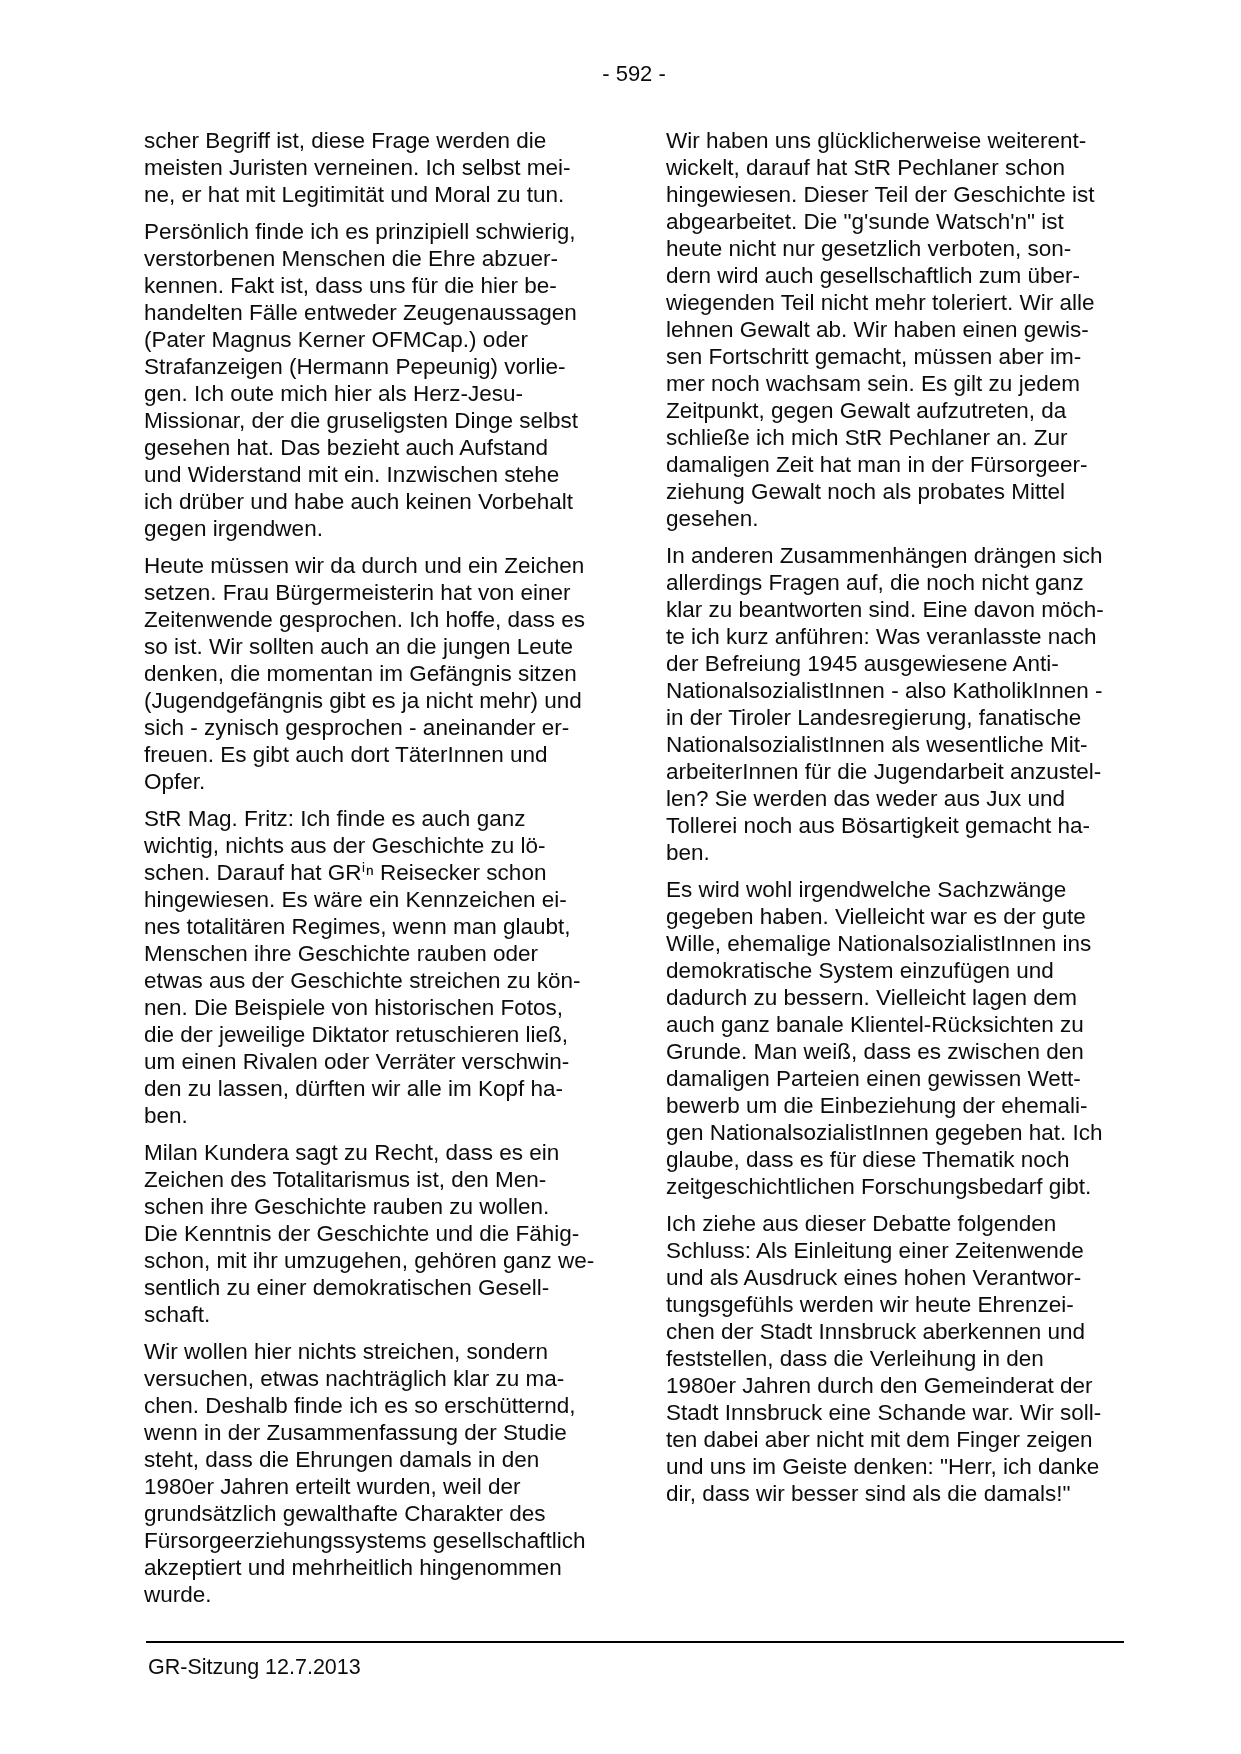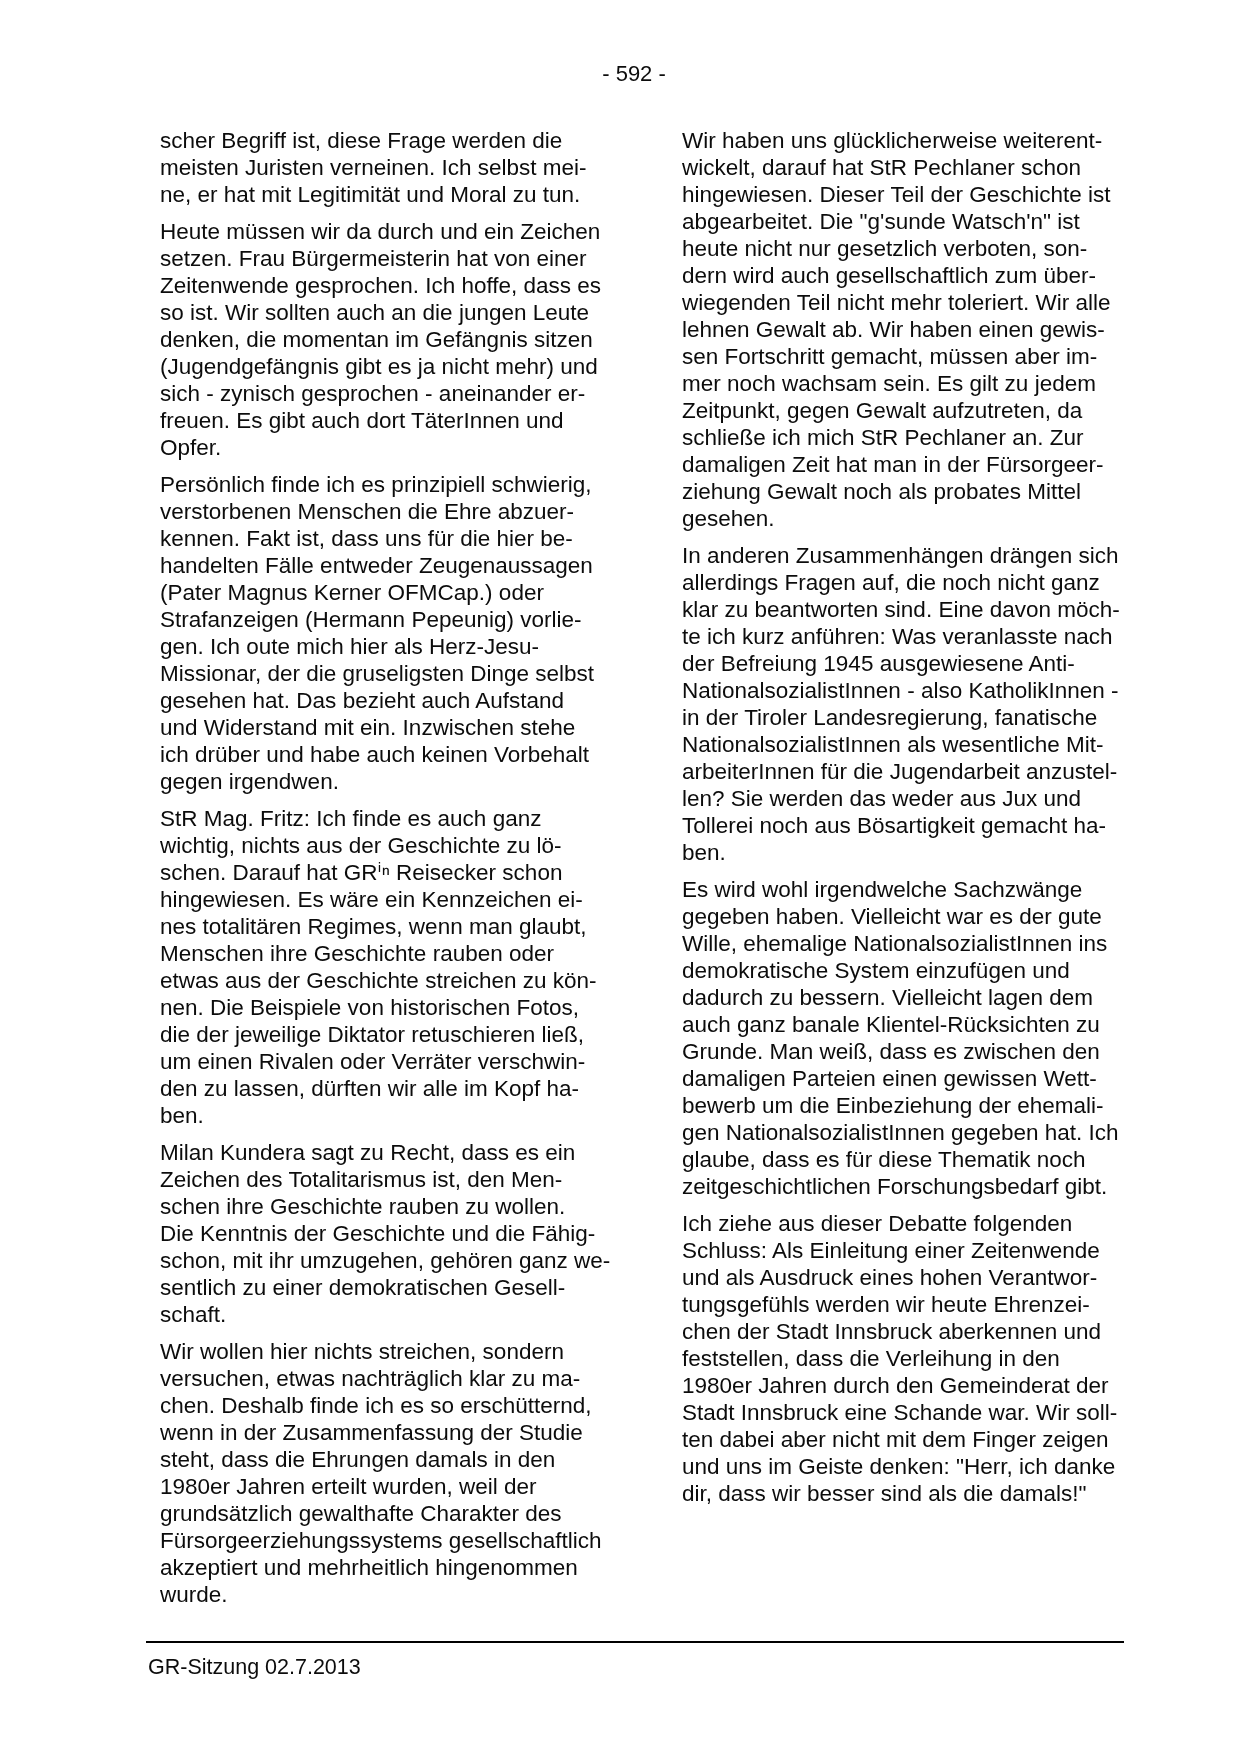--- a/index.html
+++ b/index.html
@@ -19,21 +19,21 @@
     top: 60px;
     left: 148px;
     width: 972px;
     text-align: center;
     font-size: 22px;
     line-height: 27px;
   }
   .columns {
     position: absolute;
     top: 127px;
-    left: 160px;
+    left: 144px;
     width: 972px;
     display: flex;
     column-gap: 72px;
   }
   .col { width: 450px; flex: 0 0 450px; }
   .col p {
     font-size: 22.5px;
     line-height: 27px;
     margin: 0 0 10px 0;
     white-space: pre;
@@ -60,41 +60,41 @@
 
 <div class="page">
 
   <div class="page-number">- 592 -</div>
 
   <div class="columns">
     <div class="col">
       <p>scher Begriff ist, diese Frage werden die
 meisten Juristen verneinen. Ich selbst mei-
 ne, er hat mit Legitimität und Moral zu tun.</p>
-      <p>Heute müssen wir da durch und ein Zeichen
-setzen. Frau Bürgermeisterin hat von einer
-Zeitenwende gesprochen. Ich hoffe, dass es
-so ist. Wir sollten auch an die jungen Leute
-denken, die momentan im Gefängnis sitzen
-(Jugendgefängnis gibt es ja nicht mehr) und
-sich - zynisch gesprochen - aneinander er-
-freuen. Es gibt auch dort TäterInnen und
-Opfer.</p>
       <p>Persönlich finde ich es prinzipiell schwierig,
 verstorbenen Menschen die Ehre abzuer-
 kennen. Fakt ist, dass uns für die hier be-
 handelten Fälle entweder Zeugenaussagen
 (Pater Magnus Kerner OFMCap.) oder
 Strafanzeigen (Hermann Pepeunig) vorlie-
 gen. Ich oute mich hier als Herz-Jesu-
 Missionar, der die gruseligsten Dinge selbst
 gesehen hat. Das bezieht auch Aufstand
 und Widerstand mit ein. Inzwischen stehe
 ich drüber und habe auch keinen Vorbehalt
 gegen irgendwen.</p>
+      <p>Heute müssen wir da durch und ein Zeichen
+setzen. Frau Bürgermeisterin hat von einer
+Zeitenwende gesprochen. Ich hoffe, dass es
+so ist. Wir sollten auch an die jungen Leute
+denken, die momentan im Gefängnis sitzen
+(Jugendgefängnis gibt es ja nicht mehr) und
+sich - zynisch gesprochen - aneinander er-
+freuen. Es gibt auch dort TäterInnen und
+Opfer.</p>
       <p>StR Mag. Fritz: Ich finde es auch ganz
 wichtig, nichts aus der Geschichte zu lö-
 schen. Darauf hat GRⁱⁿ Reisecker schon
 hingewiesen. Es wäre ein Kennzeichen ei-
 nes totalitären Regimes, wenn man glaubt,
 Menschen ihre Geschichte rauben oder
 etwas aus der Geschichte streichen zu kön-
 nen. Die Beispiele von historischen Fotos,
 die der jeweilige Diktator retuschieren ließ,
 um einen Rivalen oder Verräter verschwin-
@@ -167,15 +167,15 @@
 1980er Jahren durch den Gemeinderat der
 Stadt Innsbruck eine Schande war. Wir soll-
 ten dabei aber nicht mit dem Finger zeigen
 und uns im Geiste denken: "Herr, ich danke
 dir, dass wir besser sind als die damals!"</p>
     </div>
   </div>
 
   <div class="footer-rule"></div>
 
-  <div class="footer-text">GR-Sitzung 02.7.2013</div>
+  <div class="footer-text">GR-Sitzung 12.7.2013</div>
 
 </div>
 
 </body></html>

